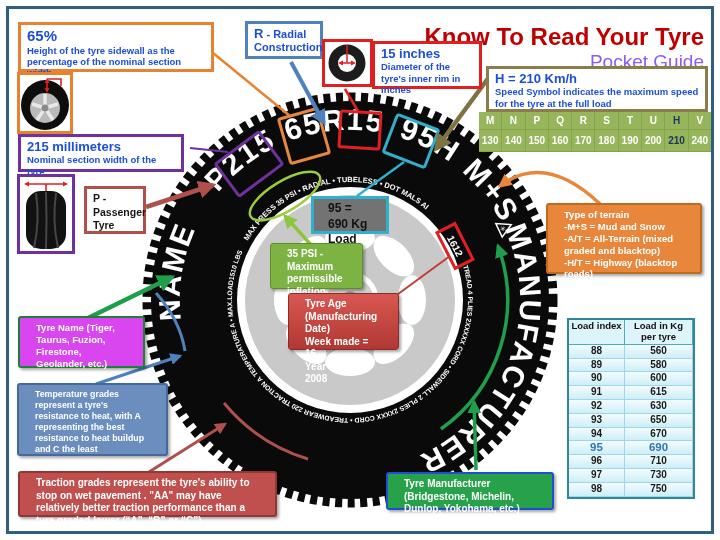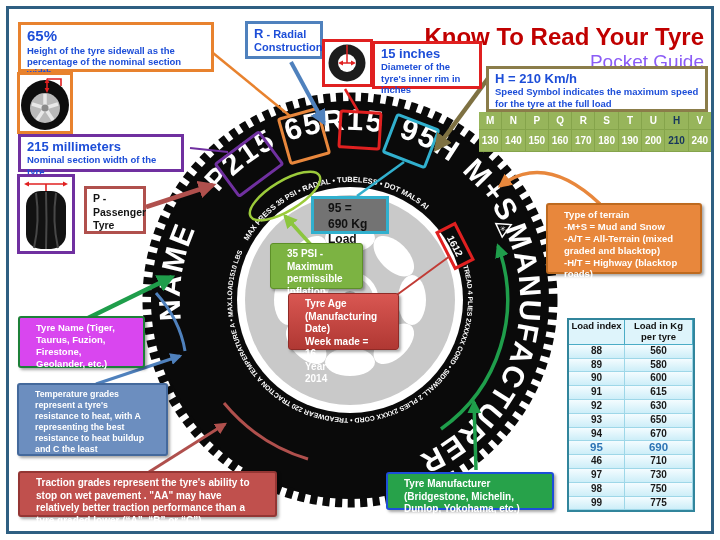--- a/index.html
+++ b/index.html
@@ -282,21 +282,21 @@
   </div>
 
   <div class="abs solid" id="box-psi">
     <span>35 PSI - Maximum permissible inflation pressure</span>
   </div>
 
   <div class="abs solid" id="box-age">
     <div>Tyre Age</div>
     <div>(Manufacturing Date)</div>
     <div>Week made = 16</div>
-    <div>Year made = 2014</div>
+    <div>Year made = 2008</div>
   </div>
 
   <div class="abs solid" id="box-terrain">
     <div>Type of terrain</div>
     <div>-M+S = Mud and Snow</div>
     <div>-A/T = All-Terrain (mixed graded and blacktop)</div>
     <div>-H/T = Highway (blacktop roads)</div>
   </div>
 
   <div class="abs solid" id="box-name">
@@ -346,30 +346,26 @@
       </div>
     <div class="lrow">
         <div class="lc">94</div>
         <div class="lc">670</div>
       </div>
     <div class="lrow">
         <div class="lc hl">95</div>
         <div class="lc hl">690</div>
       </div>
     <div class="lrow">
-        <div class="lc">46</div>
+        <div class="lc">96</div>
         <div class="lc">710</div>
       </div>
     <div class="lrow">
         <div class="lc">97</div>
         <div class="lc">730</div>
       </div>
     <div class="lrow">
         <div class="lc">98</div>
         <div class="lc">750</div>
       </div>
-    <div class="lrow">
-        <div class="lc">99</div>
-        <div class="lc">775</div>
-      </div>
   </div>
 
 </div>
 
 </body></html>

